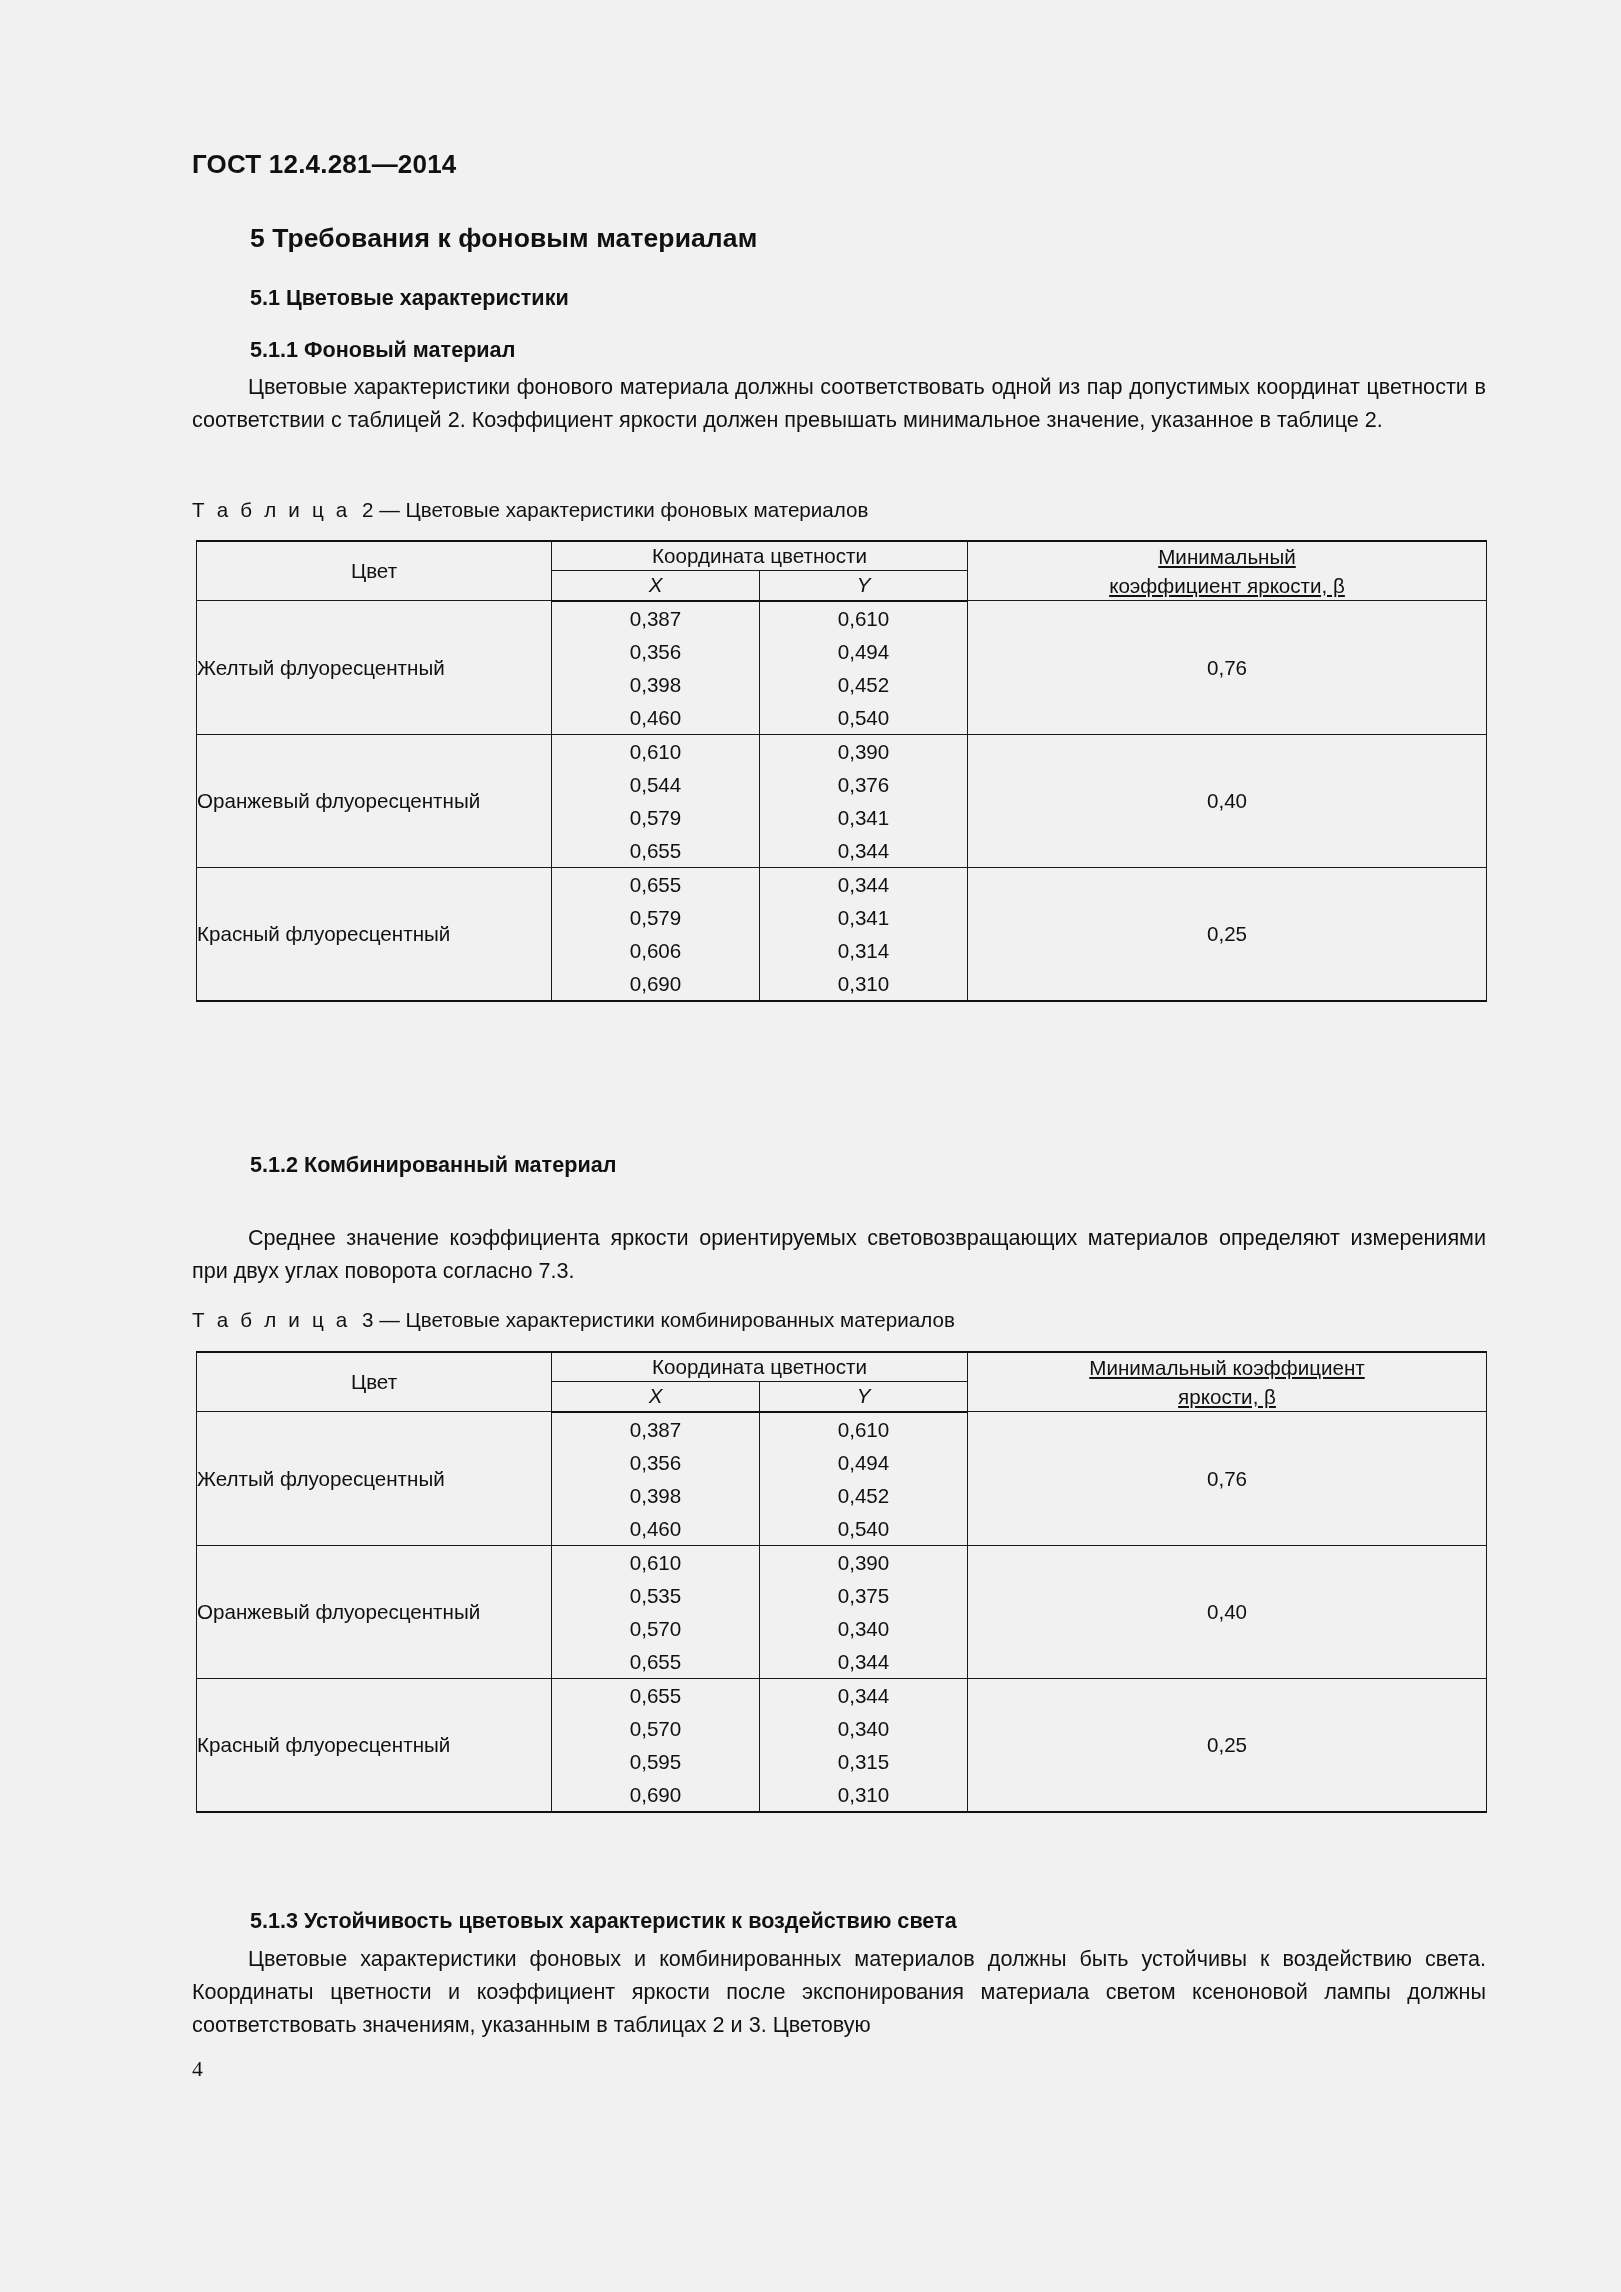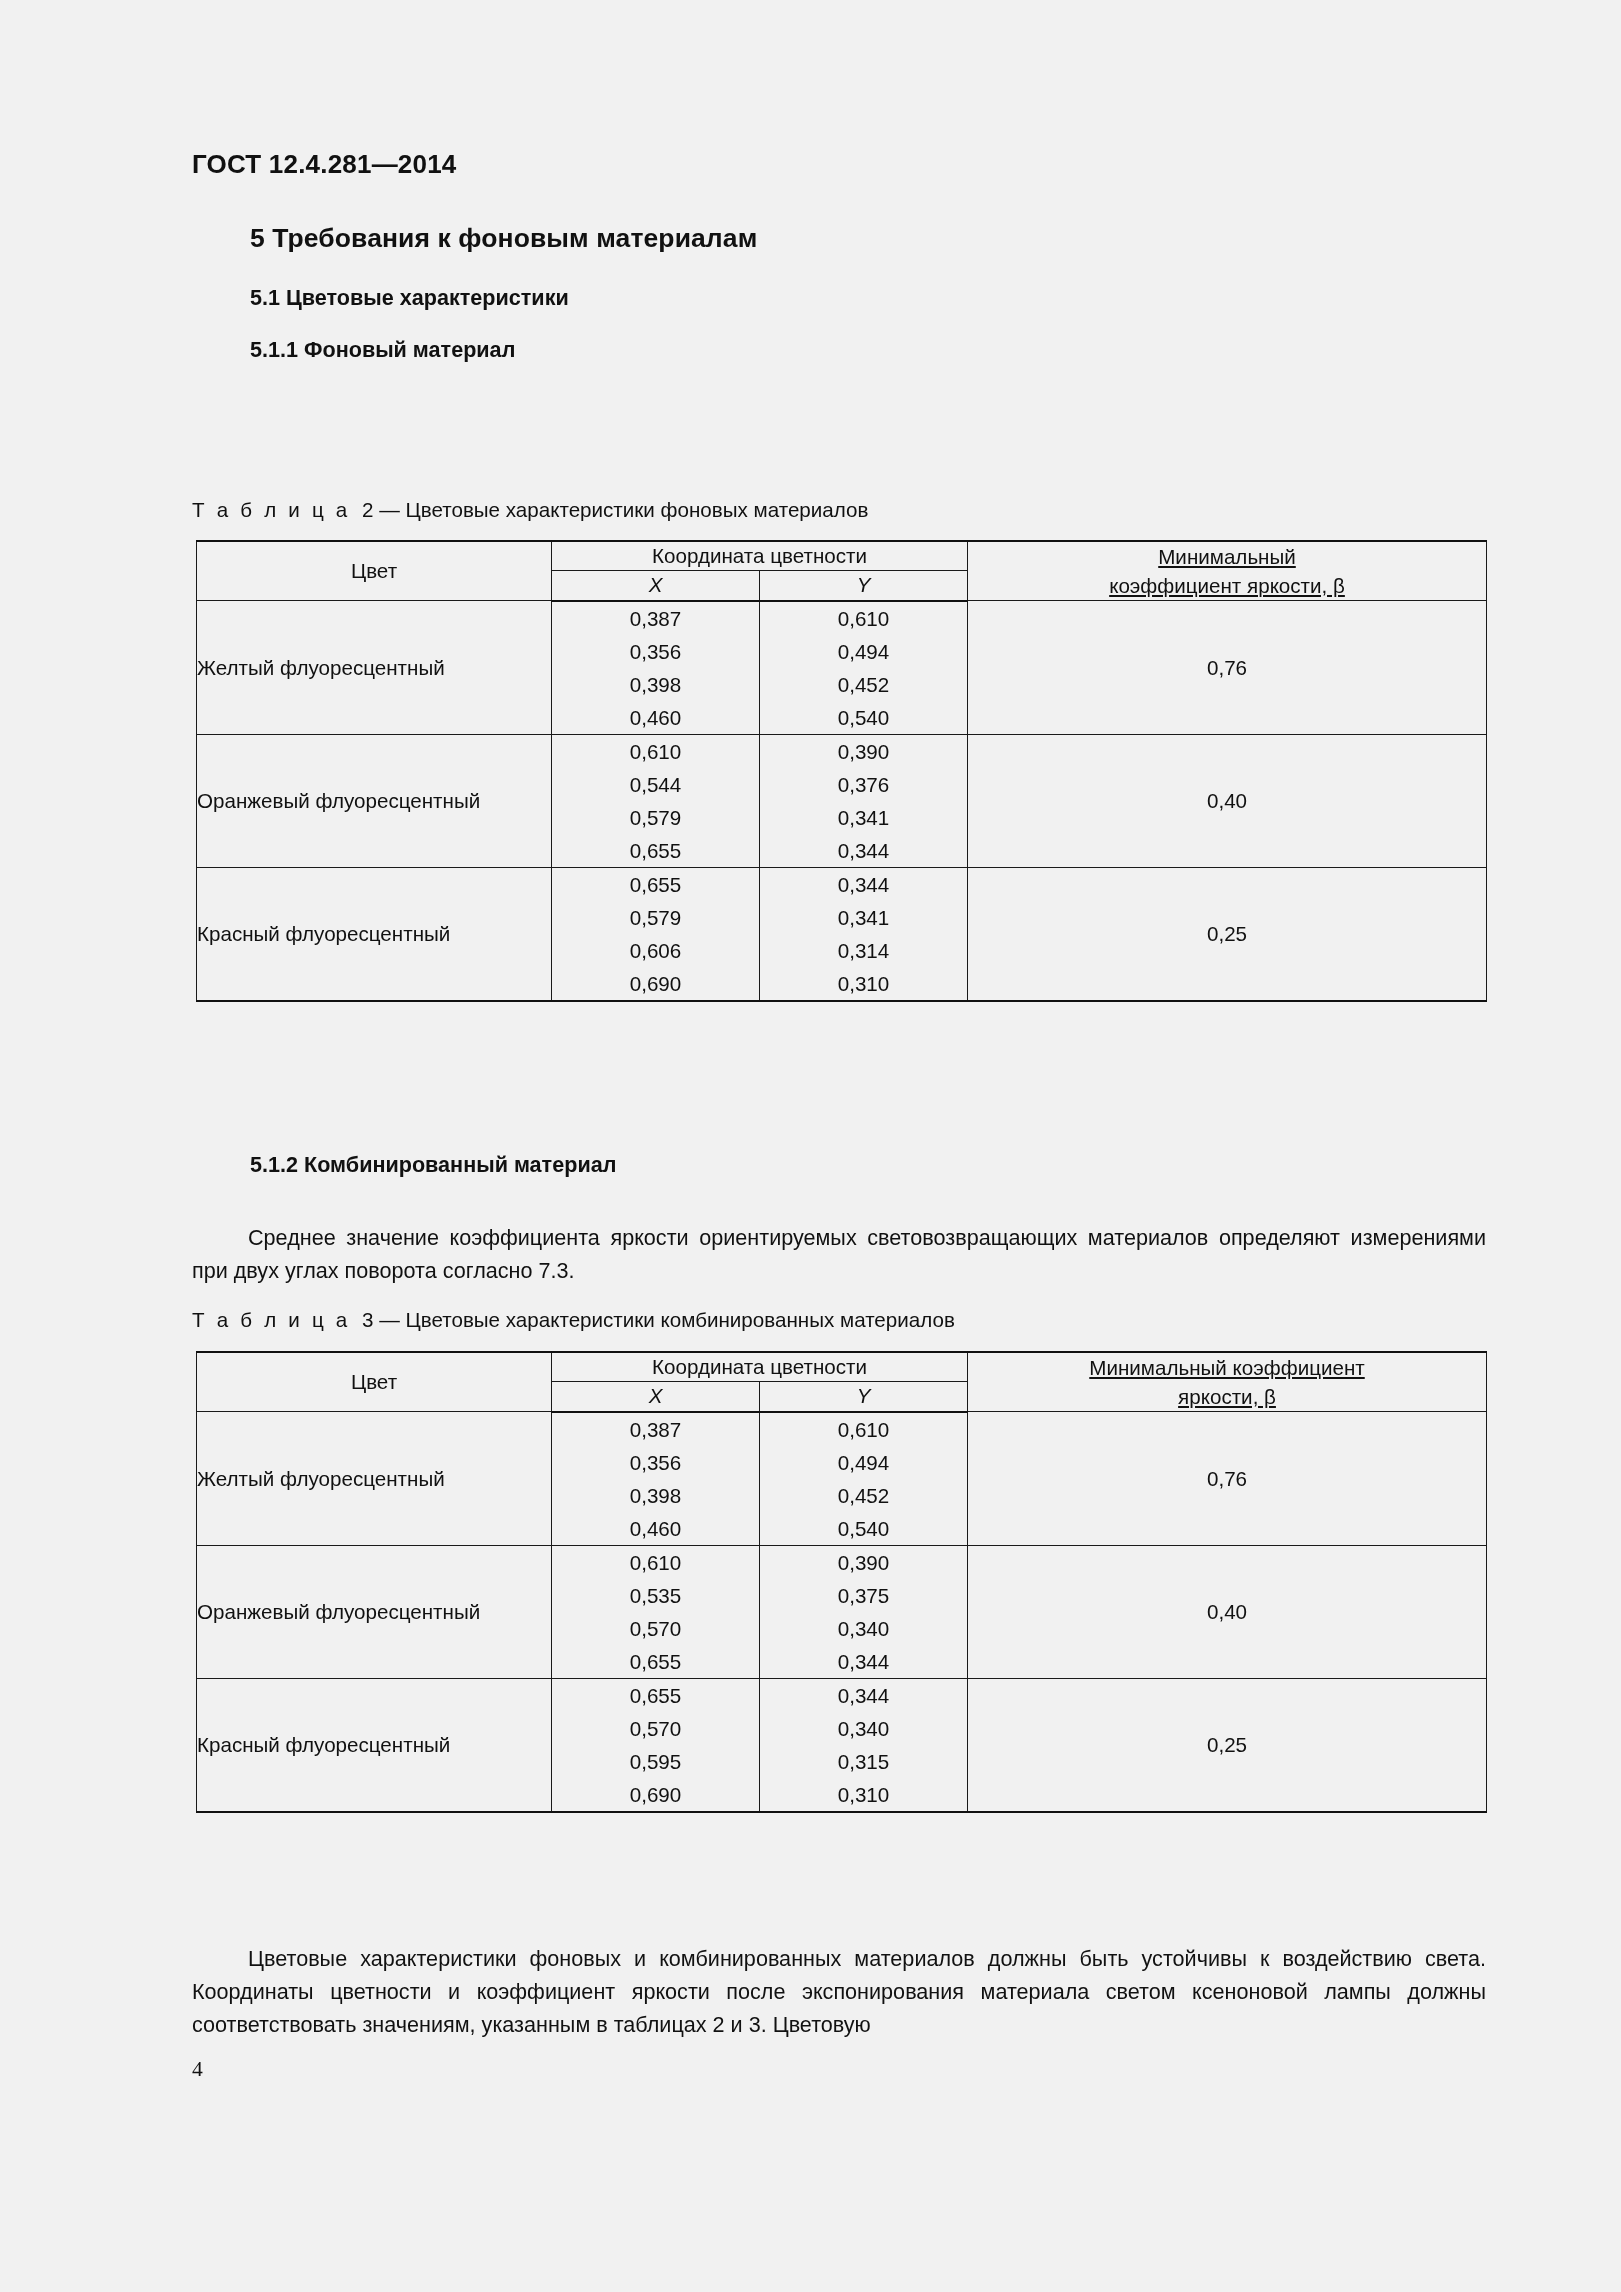--- a/index.html
+++ b/index.html
@@ -162,20 +162,23 @@
 
 <div class="page">
 
   <div class="running-head">ГОСТ 12.4.281—2014</div>
 
   <div class="h1">5 Требования к фоновым материалам</div>
 
   <div class="h2 s51">5.1 Цветовые характеристики</div>
 
   <div class="h2 s511">5.1.1 Фоновый материал</div>
+  <div class="para p511">
+    <p>Цветовые характеристики фонового материала должны соответствовать одной из пар допустимых координат цветности в соответствии с таблицей 2. Коэффициент яркости должен превышать минимальное значение, указанное в таблице 2.</p>
+  </div>
 
   <div class="tbl-caption cap2">
     <span class="sp">Т а б л и ц а</span><span>&nbsp; </span><span>2</span><span>&nbsp;</span><span>—</span><span>&nbsp;</span><span>Цветовые характеристики фоновых материалов</span>
   </div>
 
   <table class="gost t2">
     <colgroup>
       <col class="c-color">
         <col class="c-x">
         <col class="c-y">
@@ -324,20 +327,21 @@
           <div>0,344</div>
           <div>0,340</div>
           <div>0,315</div>
           <div>0,310</div>
         </td>
         <td class="cell-beta">0,25</td>
       </tr>
     </tbody>
   </table>
 
+  <div class="h2 s513">5.1.3 Устойчивость цветовых характеристик к воздействию света</div>
   <div class="para p513">
     <p>Цветовые характеристики фоновых и комбинированных материалов должны быть устойчивы к воздействию света. Координаты цветности и коэффициент яркости после экспонирования материала светом ксеноновой лампы должны соответствовать значениям, указанным в таблицах 2 и 3. Цветовую</p>
   </div>
 
   <div class="page-num">4</div>
 
 </div>
 
 
 </body></html>

